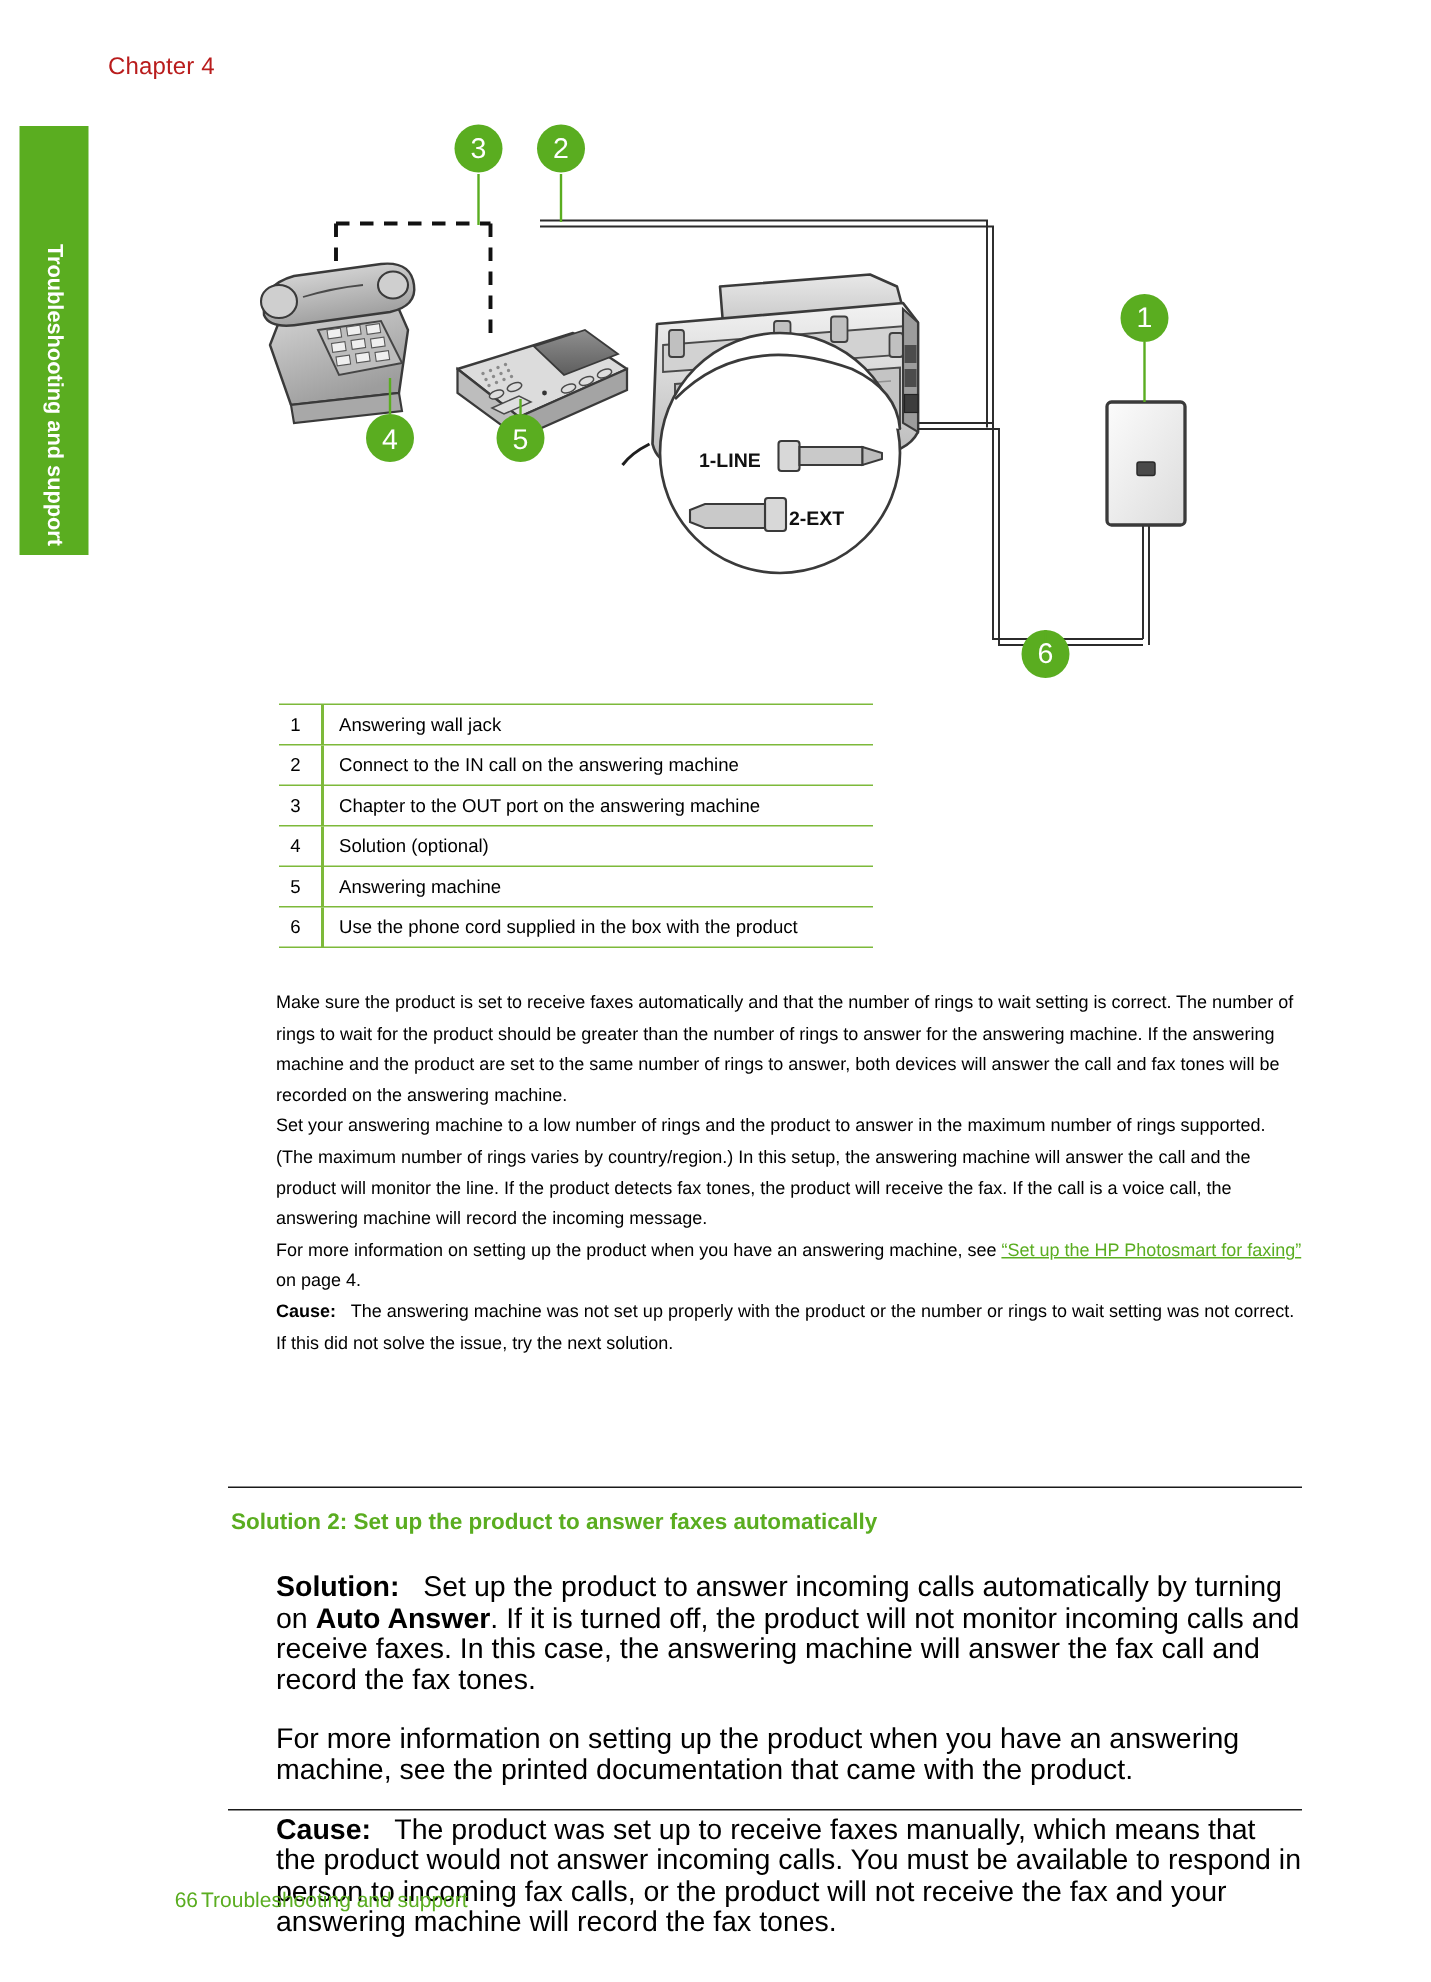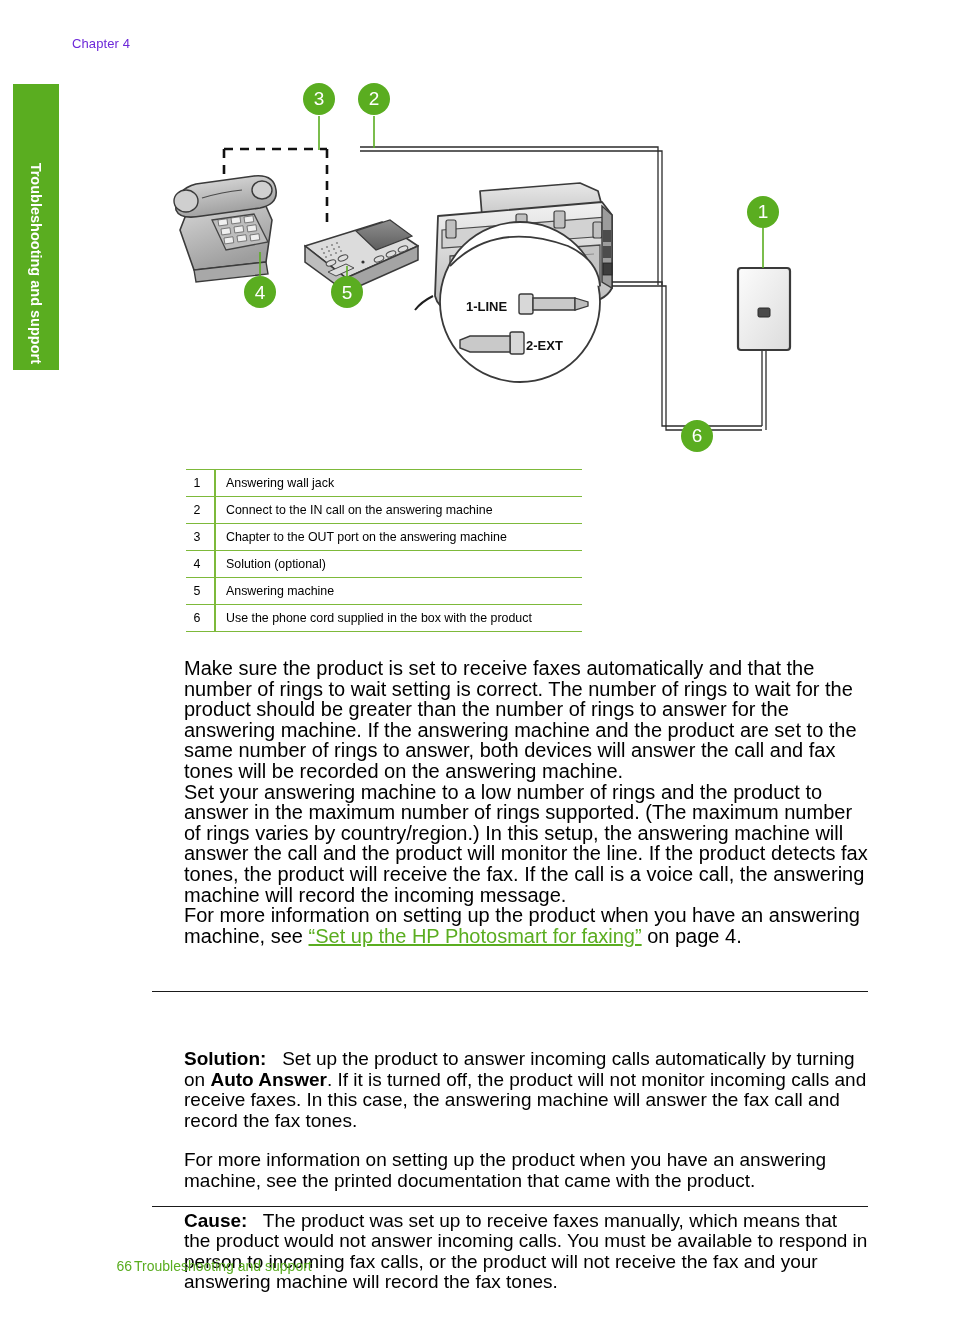--- a/index.html
+++ b/index.html
@@ -6,21 +6,21 @@
   body{
     width:954px;height:1321px;background:#ffffff;
     font-family:"Liberation Sans", sans-serif;
     color:#000;position:relative;overflow:hidden;
   }
   .page{position:relative;width:954px;height:1321px;}
 
   
   .chapter-label{
     position:absolute;left:72px;top:36px;
-    font-size:13px;color:#6d28d9;letter-spacing:0.1px;
+    font-size:16px;color:#b91c1c;letter-spacing:0.1px;
   }
 
   
   .side-tab{
     position:absolute;left:13px;top:84px;
     width:46px;height:286px;background:#5aad20;
   }
   .side-tab-text{
     position:absolute;left:0;top:0;width:286px;height:46px;
     transform:rotate(90deg);transform-origin:0 0;
@@ -43,21 +43,21 @@
   .legend tr{border-bottom:1px solid #7db93a;}
   .legend tr:first-child{border-top:1px solid #7db93a;}
   .legend td{padding:6px 0 6px 0;vertical-align:middle;}
   .legend td.num{width:22px;text-align:center;
     border-right:2px solid #7db93a;padding-right:6px;}
   .legend td.txt{padding-left:10px;}
 
   
   .body{
     position:absolute;left:184px;top:658px;width:684px;
-    font-size:20px;line-height:20.6px;text-align:left;
+    font-size:12px;line-height:20.6px;text-align:left;
   }
   .body p{margin:0 0 0 0;}
   a.doclink{color:#5aad20;text-decoration:underline;}
   .b{font-weight:bold;}
 
   
   .rule{
     position:absolute;left:152px;width:716px;height:0;
     border-top:1.4px solid #1a1a1a;
   }
@@ -299,23 +299,26 @@
         <td class="num">6</td>
         <td class="txt">Use the phone cord supplied in the box with the product</td>
       </tr>
     </tbody>
   </table>
 
   <div class="body">
     <p>Make sure the product is set to receive faxes automatically and that the number of rings to wait setting is correct. The number of rings to wait for the product should be greater than the number of rings to answer for the answering machine. If the answering machine and the product are set to the same number of rings to answer, both devices will answer the call and fax tones will be recorded on the answering machine.</p>
     <p>Set your answering machine to a low number of rings and the product to answer in the maximum number of rings supported. (The maximum number of rings varies by country/region.) In this setup, the answering machine will answer the call and the product will monitor the line. If the product detects fax tones, the product will receive the fax. If the call is a voice call, the answering machine will record the incoming message.</p>
     <p><span>For more information on setting up the product when you have an answering machine, see </span><a class="doclink" href="#">“Set up the HP Photosmart for faxing”</a><span> on page 4.</span></p>
+    <p><span class="b">Cause:</span>&nbsp;&nbsp; <span>The answering machine was not set up properly with the product or the number or rings to wait setting was not correct.</span></p>
+    <p>If this did not solve the issue, try the next solution.</p>
   </div>
 
   <div class="rule" id="rule-top"></div>
+  <div class="sol-head">Solution 2: Set up the product to answer faxes automatically</div>
   <div class="sol-body">
     <p><span class="b">Solution:</span>&nbsp;&nbsp; <span>Set up the product to answer incoming calls automatically by turning on </span><span class="b">Auto Answer</span><span>. If it is turned off, the product will not monitor incoming calls and receive faxes. In this case, the answering machine will answer the fax call and record the fax tones.</span></p>
     <p>For more information on setting up the product when you have an answering machine, see the printed documentation that came with the product.</p>
     <p><span class="b">Cause:</span>&nbsp;&nbsp; <span>The product was set up to receive faxes manually, which means that the product would not answer incoming calls. You must be available to respond in person to incoming fax calls, or the product will not receive the fax and your answering machine will record the fax tones.</span></p>
   </div>
   <div class="rule" id="rule-bottom"></div>
 
   <div class="footer">
     <span class="pg">66</span>
     <span class="ftxt">Troubleshooting and support</span>

